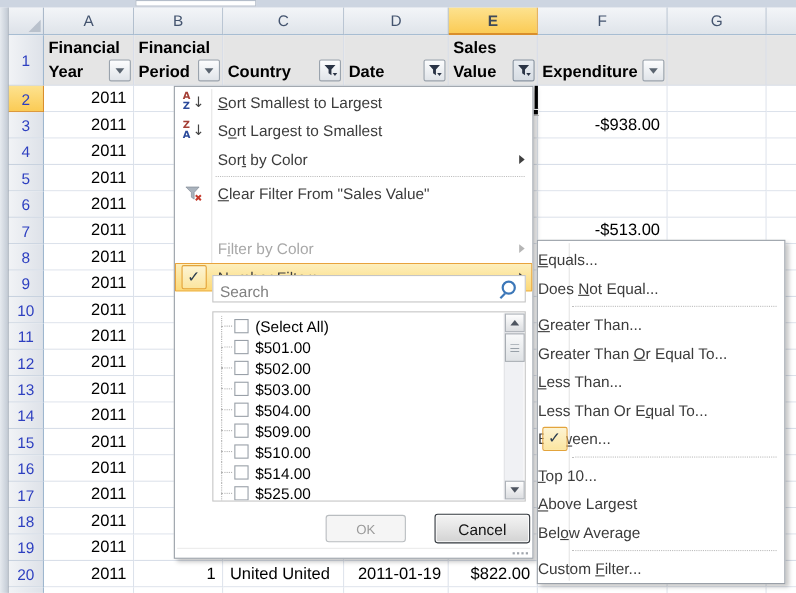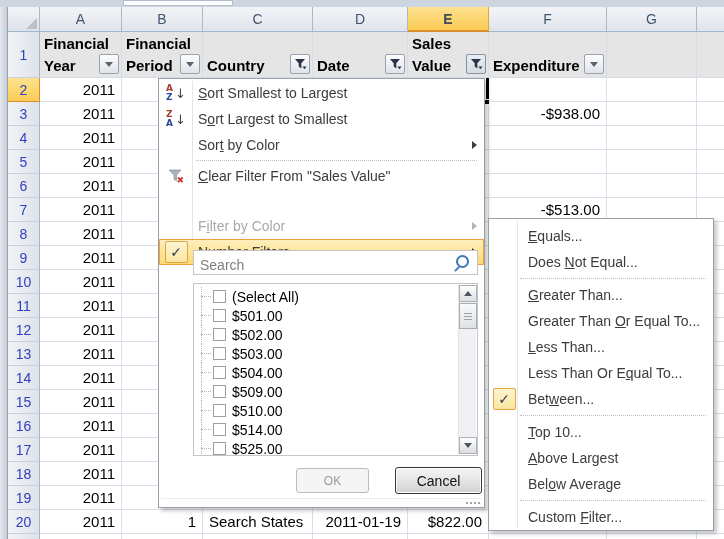--- a/index.html
+++ b/index.html
@@ -96,21 +96,21 @@
   .cancelbtn{position:absolute;left:236px;top:388px;width:87px;height:27px;background:linear-gradient(#f4f4f4,#e6e6e6 45%,#d2d2d2);
     border:1px solid #33383e;border-radius:3px;box-shadow:inset 0 0 0 1px #fbfbfb;color:#111;font-size:14px;font-family:"Liberation Sans",sans-serif;}
   .fline{position:absolute;left:2px;right:2px;top:419px;border-top:1px solid #ececec;}
   .grip{position:absolute;right:4px;bottom:3px;display:flex;gap:2px;}
   .grip i{width:2px;height:2px;background:#9fa4ab;display:block;}
   
   .subpanel{position:absolute;left:488px;top:218px;width:226px;height:313px;background:#fff;border:1px solid #9aa0a8;
     box-shadow:3px 3px 4px rgba(0,0,0,.22);z-index:11;box-sizing:border-box;}
   .subgutline{position:absolute;left:28px;top:2px;bottom:2px;width:1px;background:#e5e5e5;}
   #submenu-items{position:absolute;left:0;top:4px;right:0;}
-  .smi{height:26px;display:flex;align-items:center;padding-left:39px;font-size:14px;color:#3c3c3c;position:relative;cursor:default;}
+  .smi{height:26px;display:flex;align-items:center;font-size:14px;color:#3c3c3c;position:relative;cursor:default;}
   .smi u{text-decoration:underline;}
   .smi .mi-ic{position:absolute;left:2px;top:1px;width:26px;height:24px;display:flex;align-items:center;justify-content:center;}
   .ssep{border-top:1px dotted #bdbdbd;margin:3px 7px 3px 31px;height:0;}
 </style>
 </head>
 <body>
 
 <div class="screen">
   <div class="top-strip">
     <div class="namebox"></div>
@@ -435,21 +435,21 @@
     <div class="cell w-f num"></div>
     <div class="cell w-g"></div>
     <div class="cell w-x last"></div>
   </div>
       <div class="data-row">
     <div class="gut w-gut">
           <span>20</span>
         </div>
     <div class="cell w-a num">2011</div>
     <div class="cell w-b num">1</div>
-    <div class="cell w-c">Search States</div>
+    <div class="cell w-c">United United</div>
     <div class="cell w-d num">2011-01-19</div>
     <div class="cell w-e num">$822.00</div>
     <div class="cell w-f num"></div>
     <div class="cell w-g"></div>
     <div class="cell w-x last"></div>
   </div>
       <div class="data-row stub">
     <div class="gut w-gut" style="border-bottom: none;">
           <span></span>
         </div>

